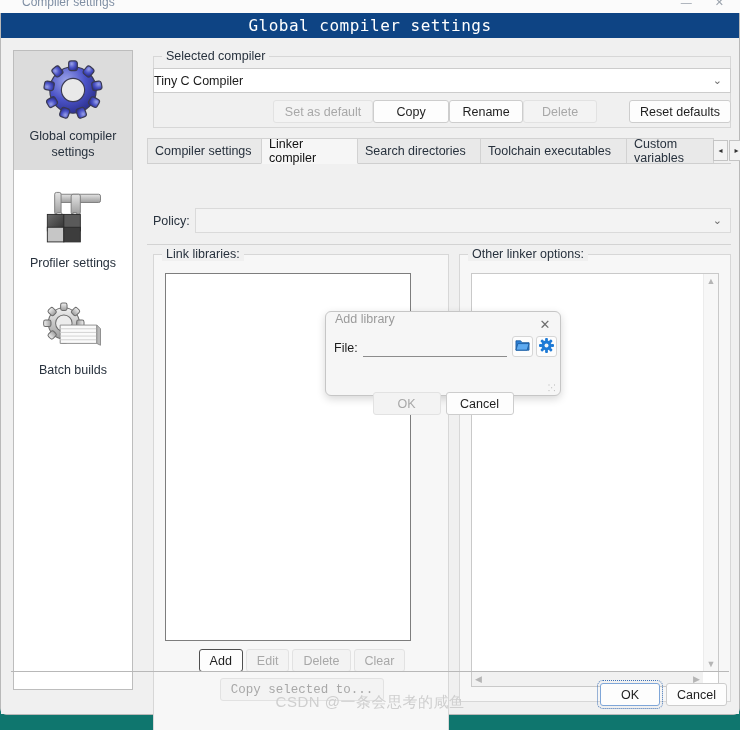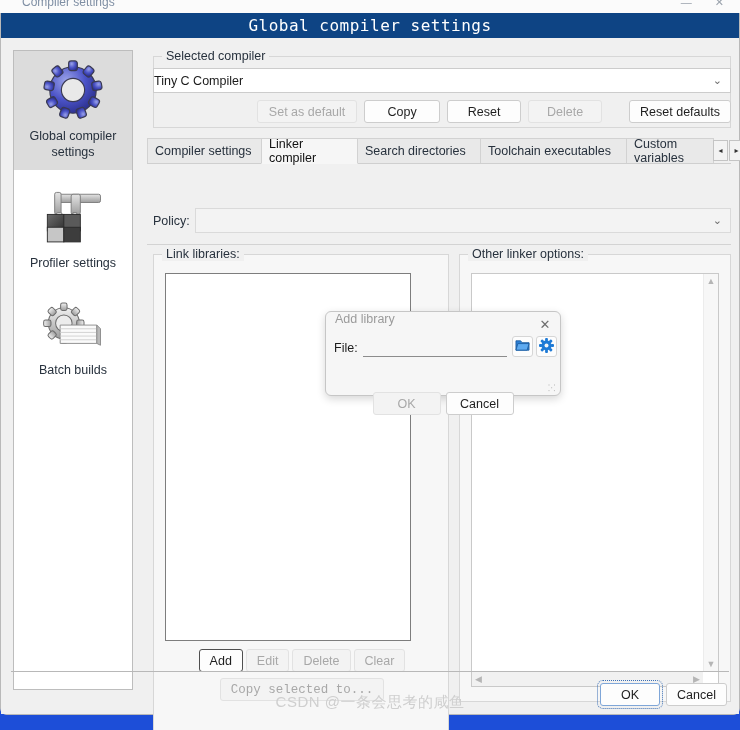--- a/index.html
+++ b/index.html
@@ -9,21 +9,21 @@
     overflow: hidden;
     font-family: "Liberation Sans", sans-serif;
     font-size: 12px;
     color: #1a1a1a;
     background: #f0f0f0;
   }
 
   
   #desktop {
     position: absolute; inset: 0;
-    background: #1d4ed8;
+    background: #0f766e;
   }
 
   
   #bg-window-strip {
     position: absolute; left: 0; top: 0; width: 740px; height: 14px;
     background: #fbfbfb;
     border-bottom: 1px solid #dcdcdc;
     overflow: hidden;
   }
   #bg-window-title {
@@ -401,26 +401,26 @@
       <div id="content">
 
         <div class="groupbox" id="grp-selected">
           <span class="group-title">Selected compiler</span>
         </div>
         <div class="combo" id="compiler-combo" style="left:6px; top:22px; right:0;">
           <span>Tiny C Compiler</span>
           <span class="chev">⌄</span>
         </div>
 
-        <div style="position:absolute; left:6px; top:54px; right:0; display:flex; justify-content:flex-end; gap:7px;">
+        <div style="position:absolute; left:6px; top:54px; right:0; display:flex; justify-content:flex-end; gap:0;">
           <div class="btn disabled" style="min-width:100px">Set as default</div>
           <div class="btn" style="min-width:76px">Copy</div>
-          <div class="btn" style="min-width:74px">Reset</div>
+          <div class="btn" style="min-width:74px">Rename</div>
           <div class="btn disabled" style="min-width:74px">Delete</div>
-          <div class="btn" style="min-width:96px; margin-left:20px">Reset defaults</div>
+          <div class="btn" style="min-width:96px; margin-left:32px">Reset defaults</div>
         </div>
 
         <div id="tabstrip">
           <div class="tab" style="left:0px;   width:115px">Compiler settings</div>
           <div class="tab active" style="left:114px; width:97px">Linker compiler</div>
           <div class="tab" style="left:210px; width:124px">Search directories</div>
           <div class="tab" style="left:333px; width:147px">Toolchain executables</div>
           <div class="tab clipped" style="left:479px; width:88px">Custom variables</div>
           <div class="tab-spin" style="left:566px">◂</div>
           <div class="tab-spin" style="left:582px">▸</div>

